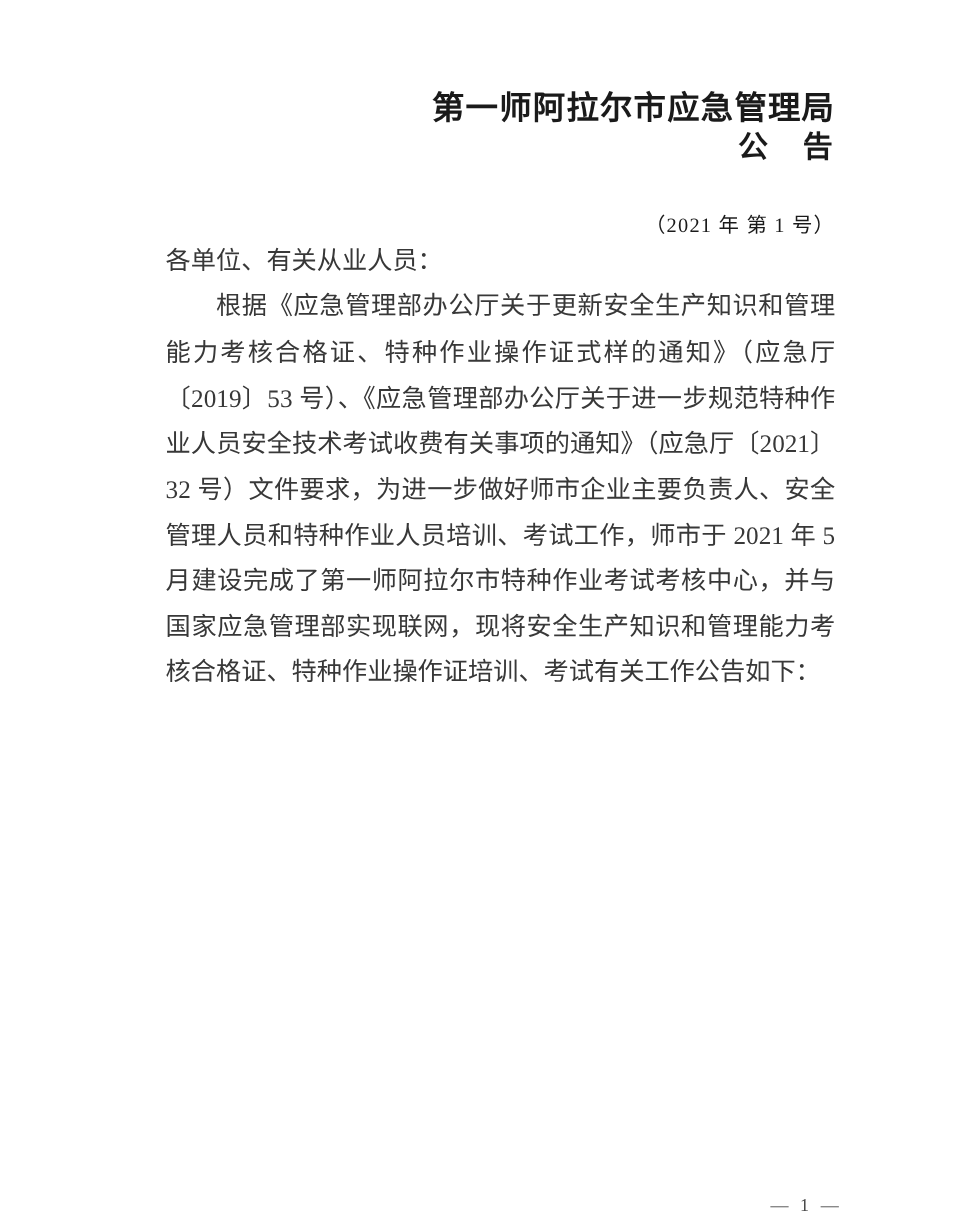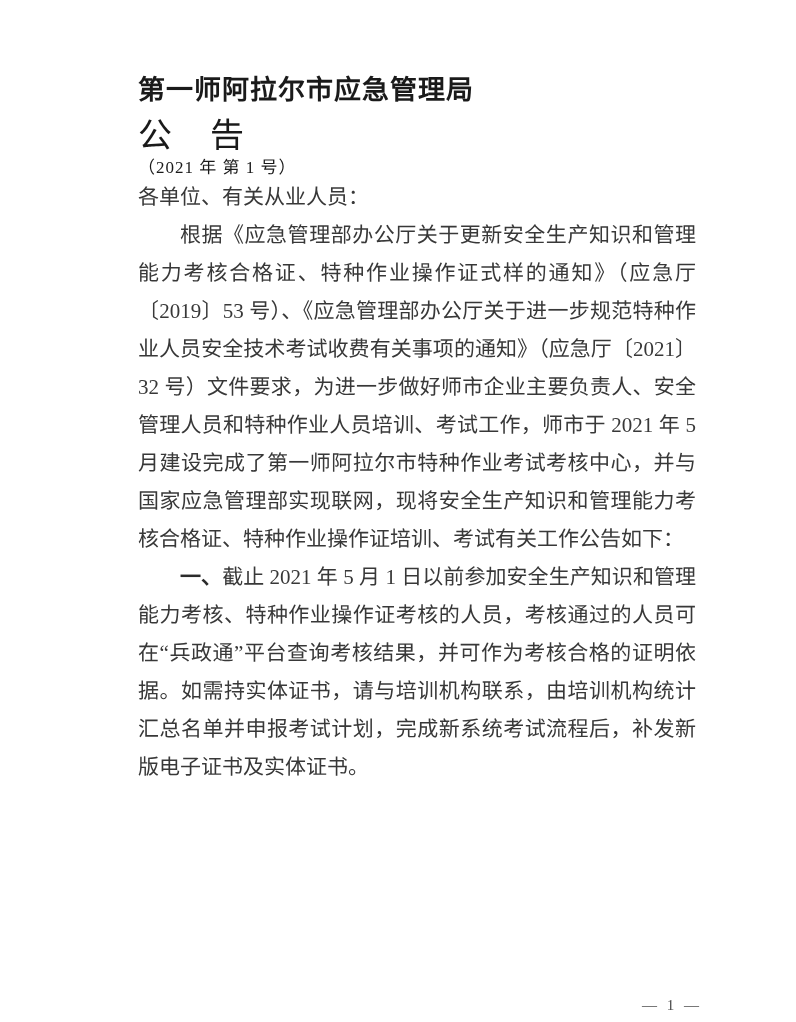--- a/index.html
+++ b/index.html
@@ -18,39 +18,39 @@
     width:796px;
     height:1022px;
     margin:0 auto;
     background:var(--page-background);
     box-sizing:border-box;
     padding:74px 100px 0 138px;
     overflow:hidden;
     font-family:"Liberation Serif","DejaVu Serif",serif;
   }
   .doc-header{
-    text-align:left;
+    text-align:right;
     color:var(--title-text);
   }
   .authority-title{
     margin:0;
     font-size:27px;
     line-height:32px;
     font-weight:bold;
     letter-spacing:1px;
   }
   .doc-type-title{
-    margin:14px 0 0 0;
-    font-size:34px;
+    margin:2px 0 0 0;
+    font-size:25px;
     line-height:32px;
-    font-weight:normal;
+    font-weight:bold;
     letter-spacing:2px;
   }
   .issue-number{
-    margin-top:6px;
+    margin-top:38px;
     font-size:17px;
     line-height:20px;
     font-weight:normal;
     color:var(--title-text);
     letter-spacing:1px;
   }
   .doc-body{
     font-size:21px;
     line-height:38px;
     color:var(--body-text);
@@ -88,21 +88,20 @@
     <h1 class="authority-title">第一师阿拉尔市应急管理局</h1>
     <h1 class="doc-type-title">公　告</h1>
     <div class="issue-number">（2021 年 第 1 号）</div>
   </header>
 
   <main class="doc-body">
     <p class="salutation">各单位、有关从业人员：</p>
 
     <p class="para"><span class="item-marker"></span><span>根据《应急管理部办公厅关于更新安全生产知识和管理能力考核合格证、特种作业操作证式样的通知》（应急厅〔2019〕53 号）、《应急管理部办公厅关于进一步规范特种作业人员安全技术考试收费有关事项的通知》（应急厅〔2021〕32 号）文件要求，为进一步做好师市企业主要负责人、安全管理人员和特种作业人员培训、考试工作，师市于 2021 年 5 月建设完成了第一师阿拉尔市特种作业考试考核中心，并与国家应急管理部实现联网，现将安全生产知识和管理能力考核合格证、特种作业操作证培训、考试有关工作公告如下：</span></p>
 
-    <p class="para"><span class="item-marker">一、</span><span>截止 2021 年 5 月 1 日以前参加安全生产知识和管理能力考核、特种作业操作证考核的人员，考核通过的人员可在“兵政通”平台查询考核结果，并可作为考核合格的证明依据。如需持实体证书，请与培训机构联系，由培训机构统计汇总名单并申报考试计划，完成新系统考试流程后，补发新版电子证书及实体证书。</span></p>
 
   </main>
 
   <footer>
     <div class="page-number">— 1 —</div>
   </footer>
 
 </div>
 
 </body></html>

